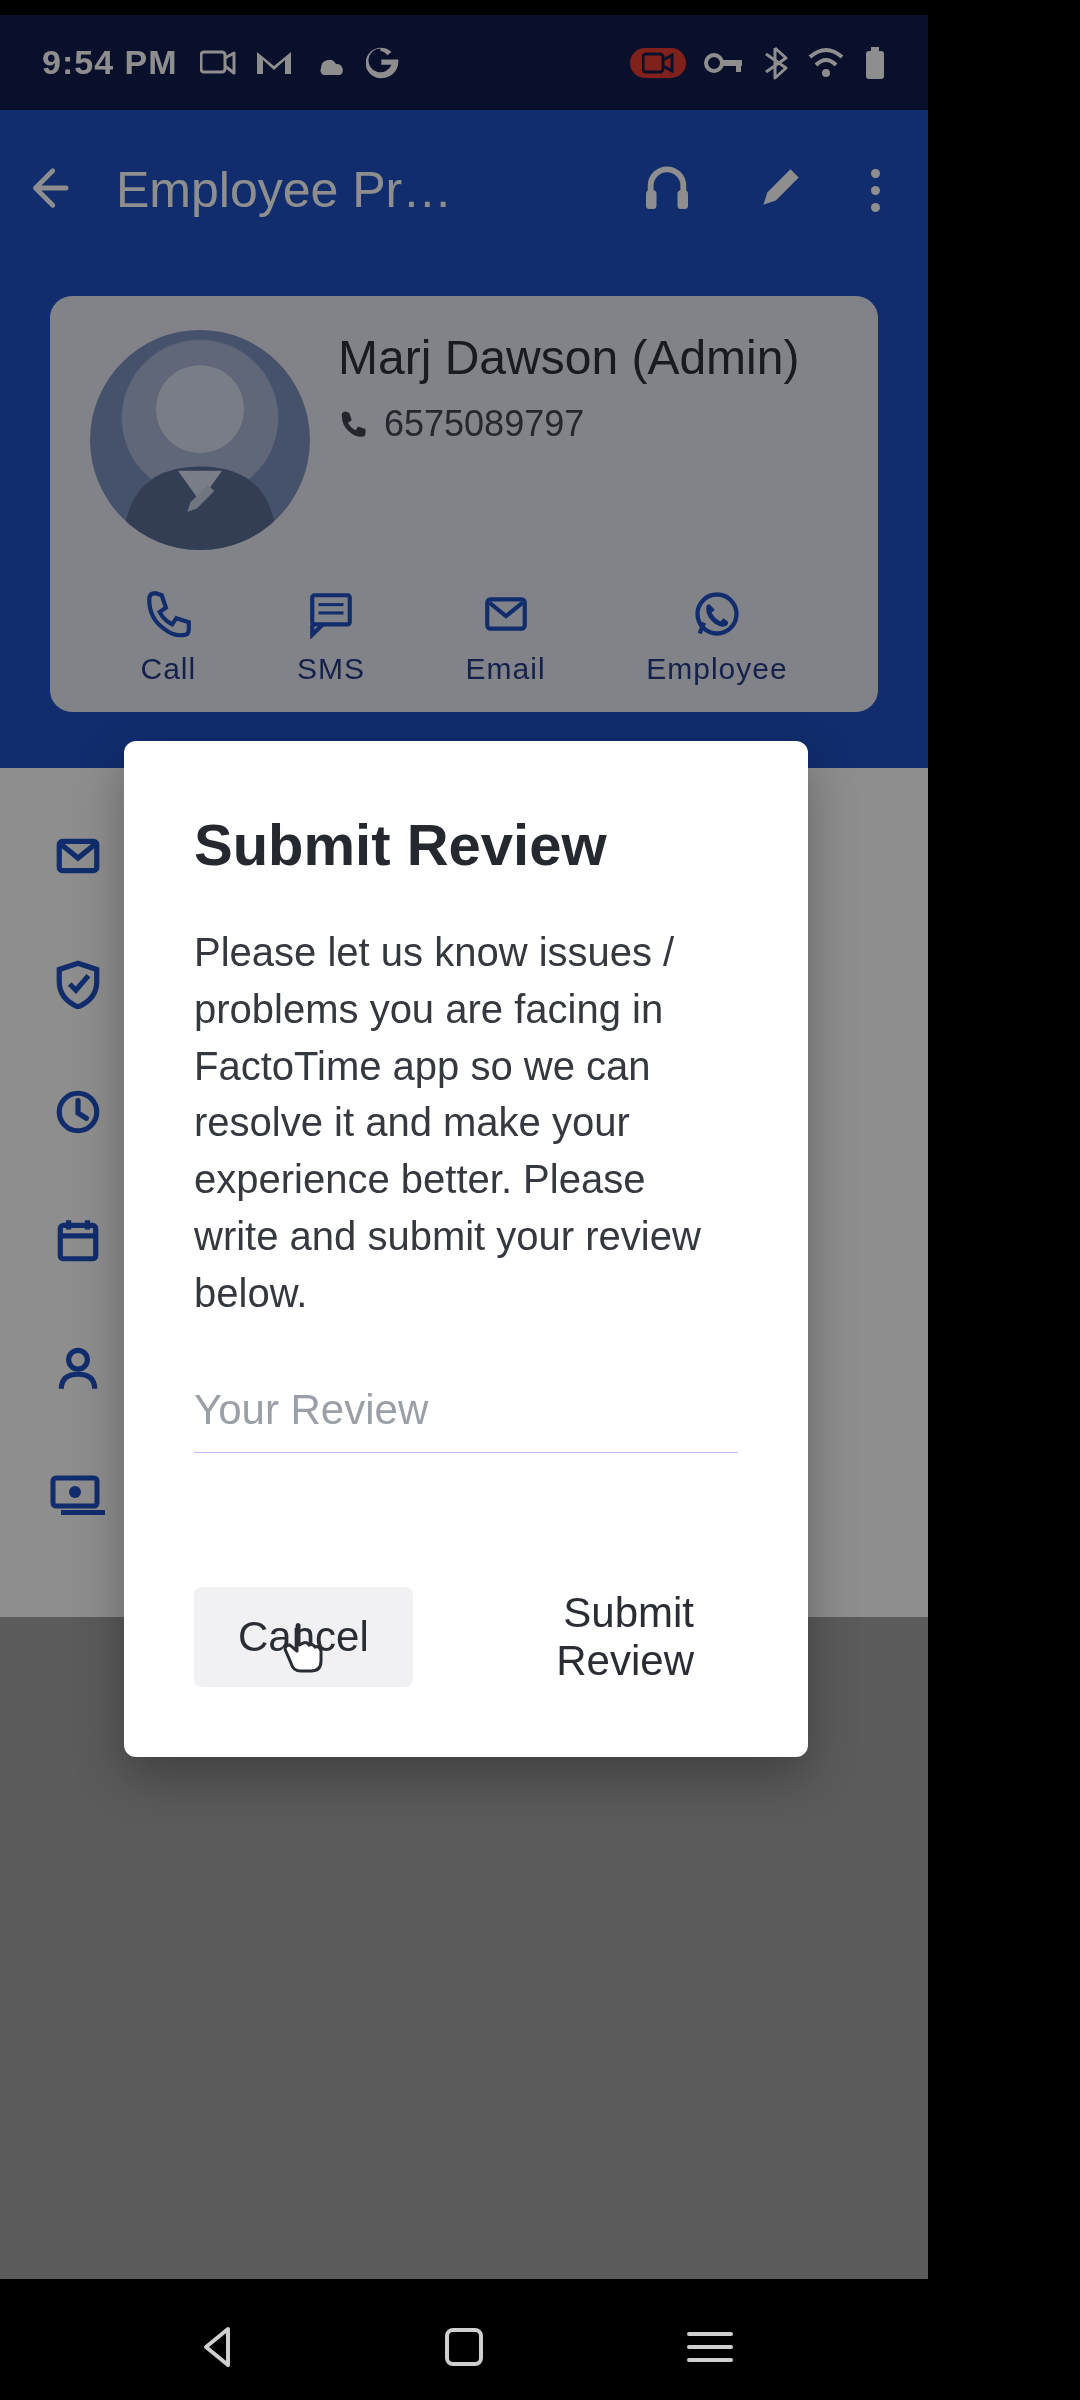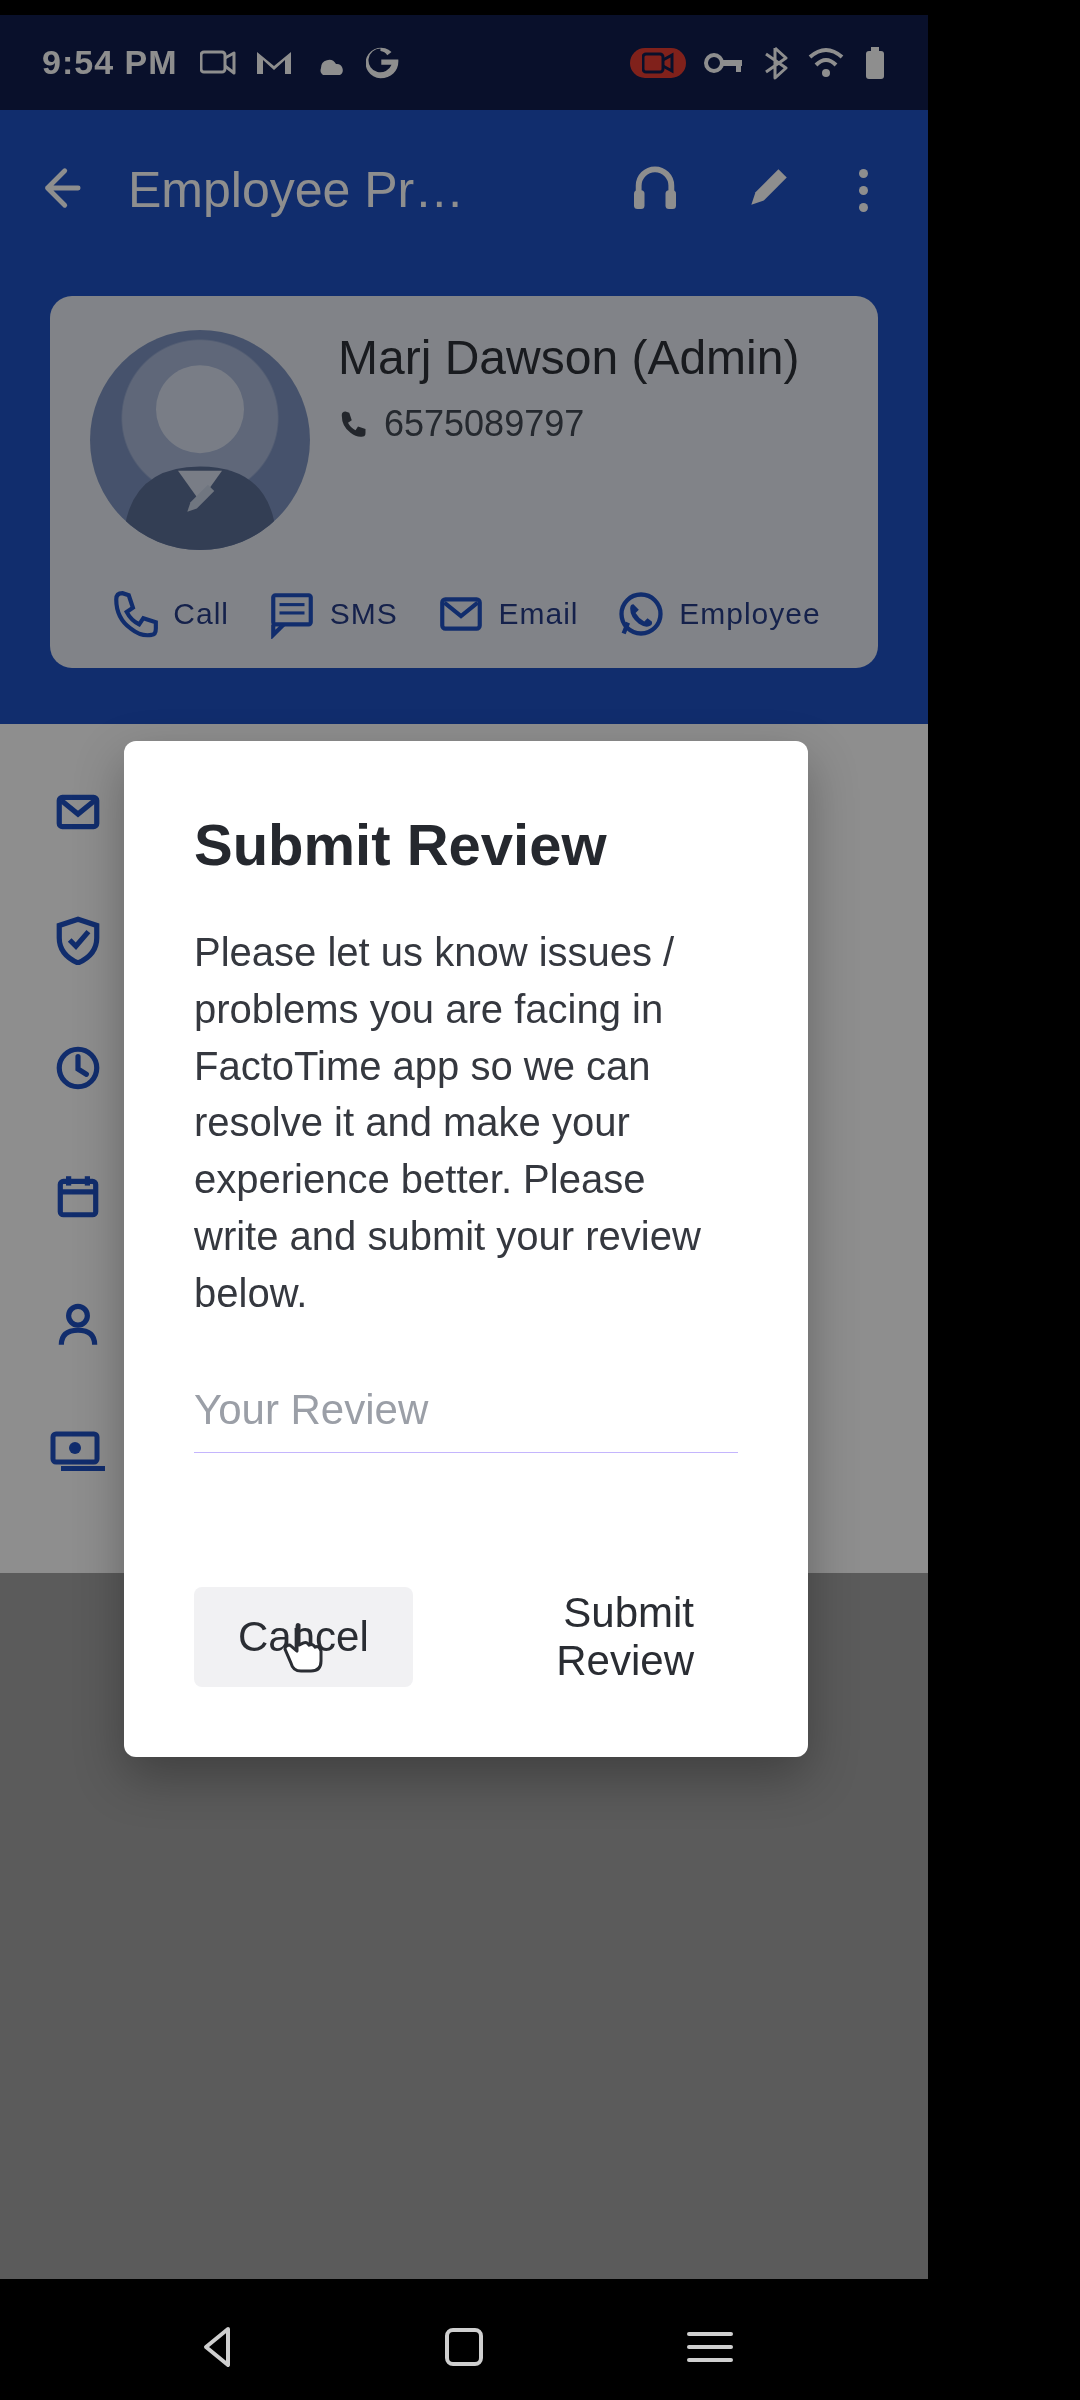--- a/index.html
+++ b/index.html
@@ -17,21 +17,21 @@
   .status-right { display: flex; align-items: center; gap: 18px; }
 
   .rec-pill {
     background: #e63a2e; border-radius: 18px; padding: 4px 12px;
     display: inline-flex; align-items: center; justify-content: center;
   }
 
   
   .appbar {
     height: 160px; background: #1d4fc4; display: flex; align-items: center;
-    padding: 0 36px; color: #fff; gap: 46px;
+    padding: 0 24px; color: #fff; gap: 46px;
   }
   .appbar-title { font-size: 50px; font-weight: 500; flex: 1; color:#fff; white-space: nowrap; overflow: hidden; text-overflow: ellipsis; }
   .appbar-actions { display: flex; align-items: center; gap: 60px; margin-right: 18px; }
   .back-arrow { width: 46px; height: 46px; }
   .menu-dots { display:flex; flex-direction:column; gap:8px; padding:6px 6px;}
   .menu-dots span{ width:9px;height:9px;border-radius:50%;background:#fff;display:block;}
 
   
   .blue-panel {
     background: #1d4fc4; padding: 26px 50px 56px 50px;
@@ -49,21 +49,21 @@
   .avatar-figure {
     width:100%; height:100%; position:absolute; top:0; left:0;
   }
   .avatar-edit {
     position:absolute; bottom:28px; left:50%; transform:translateX(-50%);
   }
   .profile-info .name { font-size: 48px; font-weight:500; color:#2b2f36; margin-bottom:18px;}
   .info-line { display:flex; align-items:center; gap:16px; font-size:36px; color:#404752; margin-top:8px;}
 
   .contact-row { display:flex; justify-content:space-around; margin-top:36px;}
-  .contact-item { display:flex; flex-direction:row; align-items:center; gap:10px;}
+  .contact-item { display:flex; flex-direction:column; align-items:center; gap:10px;}
   .contact-item .lbl { font-size:30px; color:#233a86; font-weight:500; letter-spacing:1px;}
   .cicon { width:56px; height:56px; display:flex; align-items:center; justify-content:center;}
 
   
   .details { background:#fff; padding: 24px 50px; }
   .detail-row { display:flex; align-items:flex-start; gap:40px; padding:36px 0;}
   .detail-icon { width:56px; height:56px; display:flex; align-items:center; justify-content:center; color:#1d4fc4; flex-shrink:0;}
   .detail-text .k { font-size:33px; color:#7b8494; margin-bottom:6px;}
   .detail-text .v { font-size:40px; color:#30343b;}
 

